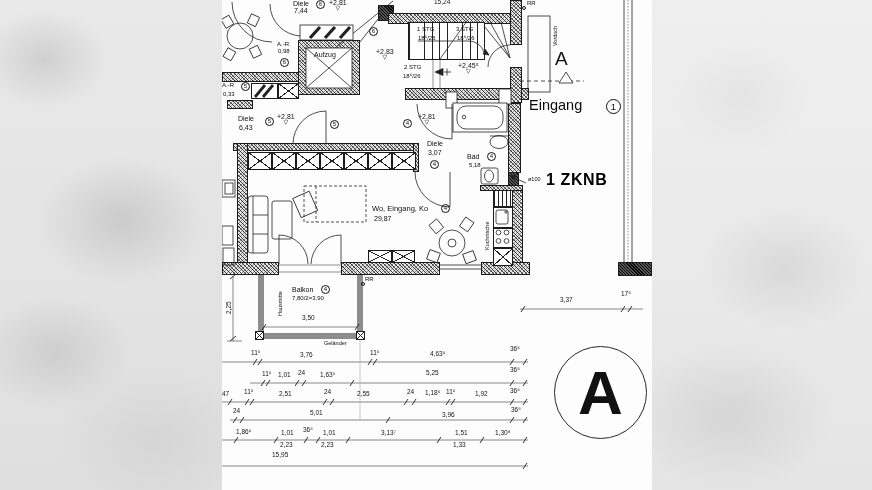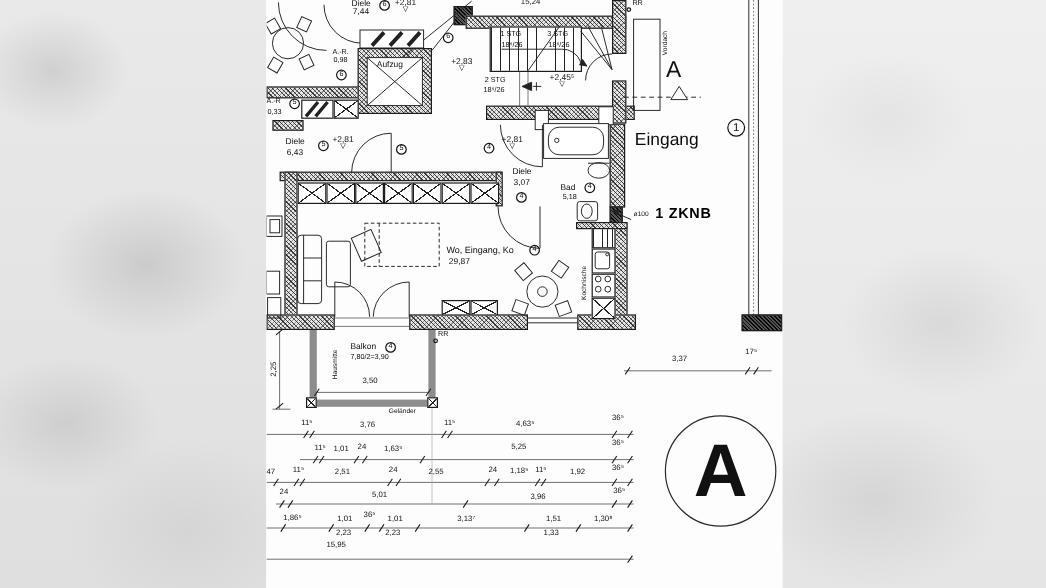--- a/index.html
+++ b/index.html
@@ -34,21 +34,21 @@
   .lbl{position:absolute;font-size:7px;line-height:1.05;color:#0e0e0e;white-space:nowrap}
   .s6{font-size:6px}.s55{font-size:5.5px}.s65{font-size:6.5px}.s75{font-size:7.5px}.s9{font-size:9px}
   .dim{position:absolute;font-size:6.5px;color:#141414;white-space:nowrap;line-height:1}
   .circ{position:absolute;width:9px;height:9px;border:1px solid #111;border-radius:50%;
         font-size:6px;line-height:7px;text-align:center;color:#111}
   .circ.big{width:15px;height:15px;font-size:9.5px;line-height:13px}
   .level{position:absolute;font-size:7px;color:#111;text-align:center;white-space:nowrap;line-height:1.05}
   .level::after{content:"▽";display:block;font-size:6px;line-height:5px}
   .vtext{position:absolute;transform-origin:0 0;transform:rotate(-90deg);font-size:5.5px;color:#111;white-space:nowrap}
   .eingang{position:absolute;font-size:14.5px;color:#0a0a0a;white-space:nowrap}
-  .zknb{position:absolute;font-size:12px;font-weight:bold;letter-spacing:.6px;color:#000;white-space:nowrap}
+  .zknb{position:absolute;font-size:16px;font-weight:bold;letter-spacing:.6px;color:#000;white-space:nowrap}
   .biga{position:absolute;left:332px;top:346px;width:93px;height:93px;border:1.3px solid #2a2a2a;border-radius:50%;
         display:flex;align-items:center;justify-content:center;font-size:62px;font-weight:600;color:#111}
   .seca{position:absolute;font-size:19px;color:#111}
   .dotc{position:absolute;width:4px;height:4px;border:1px solid #111;border-radius:50%}
 </style>
 </head>
 <body>
 
 <div class="stage">
   <div class="panel panel-left"></div>
@@ -254,21 +254,21 @@
     <span class="lbl s6" style="left:182px;top:64px">2 STG</span>
     <span class="lbl s6" style="left:181px;top:73px">18⁶/26</span>
     <span class="level" style="left:236px;top:62px">+2,45⁵</span>
 
     <span class="dim s6" style="left:212px;top:-1px">15,24</span>
     <span class="lbl s6" style="left:305px;top:0px">RR</span>
     <span class="dotc" style="left:300px;top:6px"></span>
 
     <span class="vtext" style="left:330px;top:46px">Vordach</span>
     <span class="seca" style="left:333px;top:48px">A</span>
-    <span class="eingang" style="left:307px;top:109px">Eingang</span>
+    <span class="eingang" style="left:307px;top:97px">Eingang</span>
     <span class="circ big" style="left:384px;top:99px">1</span>
     <span class="zknb" style="left:324px;top:171px">1 ZKNB</span>
     <span class="lbl s55" style="left:306px;top:177px">ø100</span>
 
     <span class="lbl s6" style="left:0px;top:82px">A.-R</span>
     <span class="circ" style="left:19px;top:82px">5</span>
     <span class="lbl s6" style="left:1px;top:91px">0,33</span>
 
     <span class="lbl" style="left:16px;top:115px">Diele</span>
     <span class="lbl" style="left:17px;top:124px">6,43</span>

